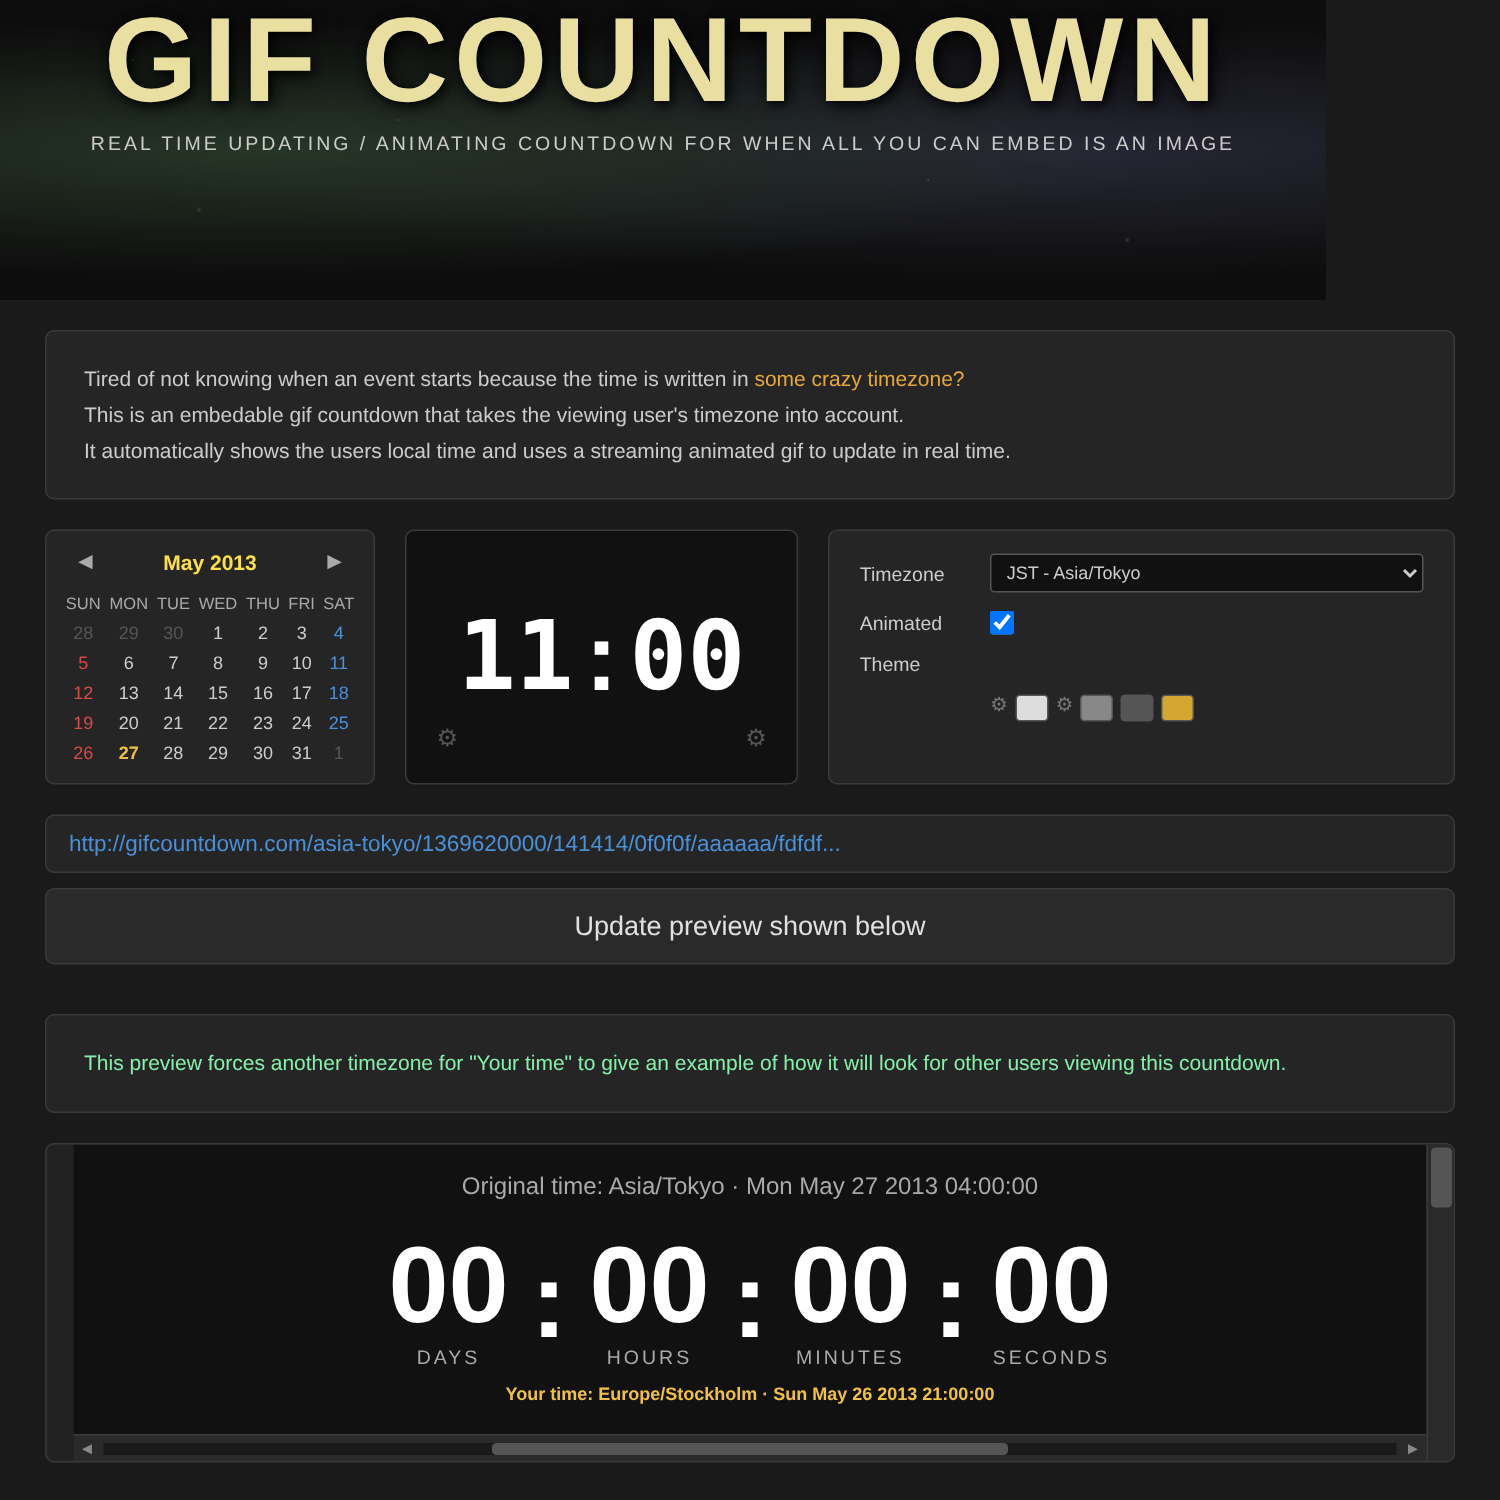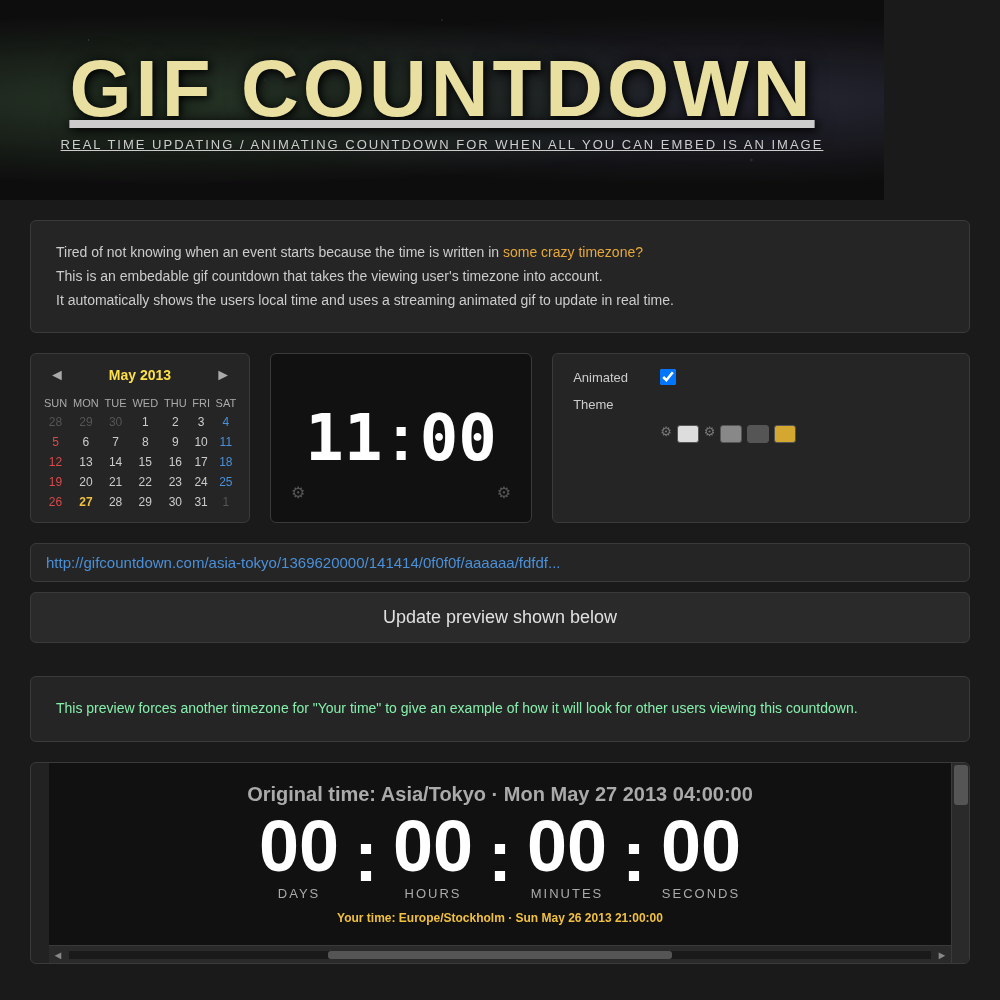--- a/index.html
+++ b/index.html
@@ -14,22 +14,20 @@
     
     #header {
       position: relative;
       width: 884px;
       height: 200px;
       background: #111;
       overflow: hidden;
       display: flex;
       flex-direction: column;
       align-items: center;
-      justify-content: center;
-      text-decoration: underline;
     }
     #header-bg {
       position: absolute;
       inset: 0;
       background: radial-gradient(ellipse at 20% 50%, #2a3a2a 0%, transparent 60%),
                   radial-gradient(ellipse at 80% 50%, #2a2a3a 0%, transparent 60%),
                   #0d0d0d;
       opacity: 0.9;
     }
     #header-stars {
@@ -286,24 +284,23 @@
     #countdown-preview-inner {
       overflow: hidden;
       margin: 0 18px;
     }
     #countdown-display {
       background: #111;
       padding: 20px 30px;
       text-align: center;
     }
     .countdown-original-time {
-      font-size: 20px;
+      font-size: 16px;
       color: #aaa;
-      margin-bottom: 4px;
-      font-weight: bold;
+      margin-bottom: 20px;
     }
     .countdown-numbers {
       display: flex;
       align-items: flex-end;
       justify-content: center;
       gap: 0;
       margin-bottom: 10px;
     }
     .countdown-unit {
       display: flex;
@@ -473,20 +470,29 @@
     <div id="time-picker-section">
       <span class="time-gear">⚙</span>
       <span class="time-digit">11</span>
       <span class="time-colon">:</span>
       <span class="time-digit">00</span>
       <span class="time-gear">⚙</span>
     </div>
 
     <div id="options-section">
       <div class="option-row">
+        <span class="option-label">Timezone</span>
+        <select class="option-select">
+          <option>JST - Asia/Tokyo</option>
+          <option>UTC</option>
+          <option>EST - America/New_York</option>
+          <option>PST - America/Los_Angeles</option>
+        </select>
+      </div>
+      <div class="option-row">
         <span class="option-label">Animated</span>
         <input type="checkbox" class="option-checkbox" checked="" style="">
       </div>
       <div class="option-row">
         <span class="option-label">Theme</span>
       </div>
       <div class="option-row">
         <span class="option-label"></span>
         <div class="color-swatches">
           <span class="time-gear" style="font-size:13px; color:#777;">⚙</span>

